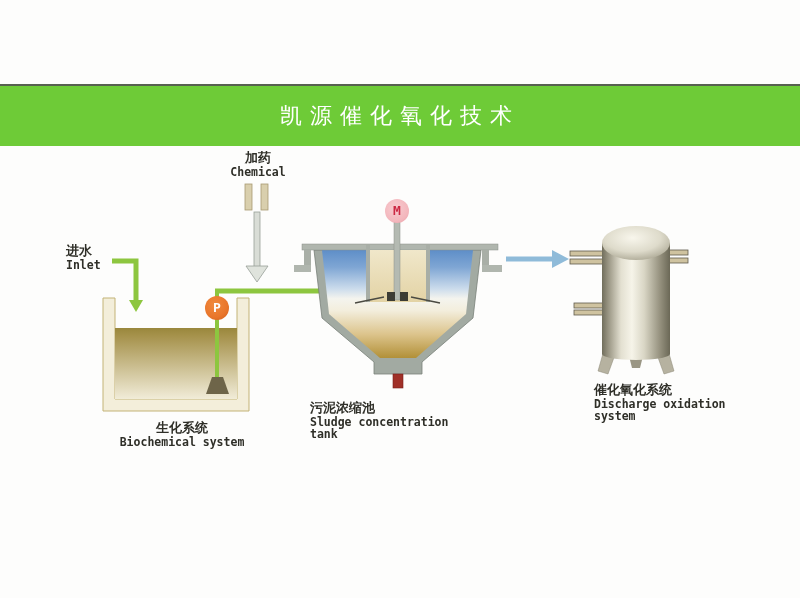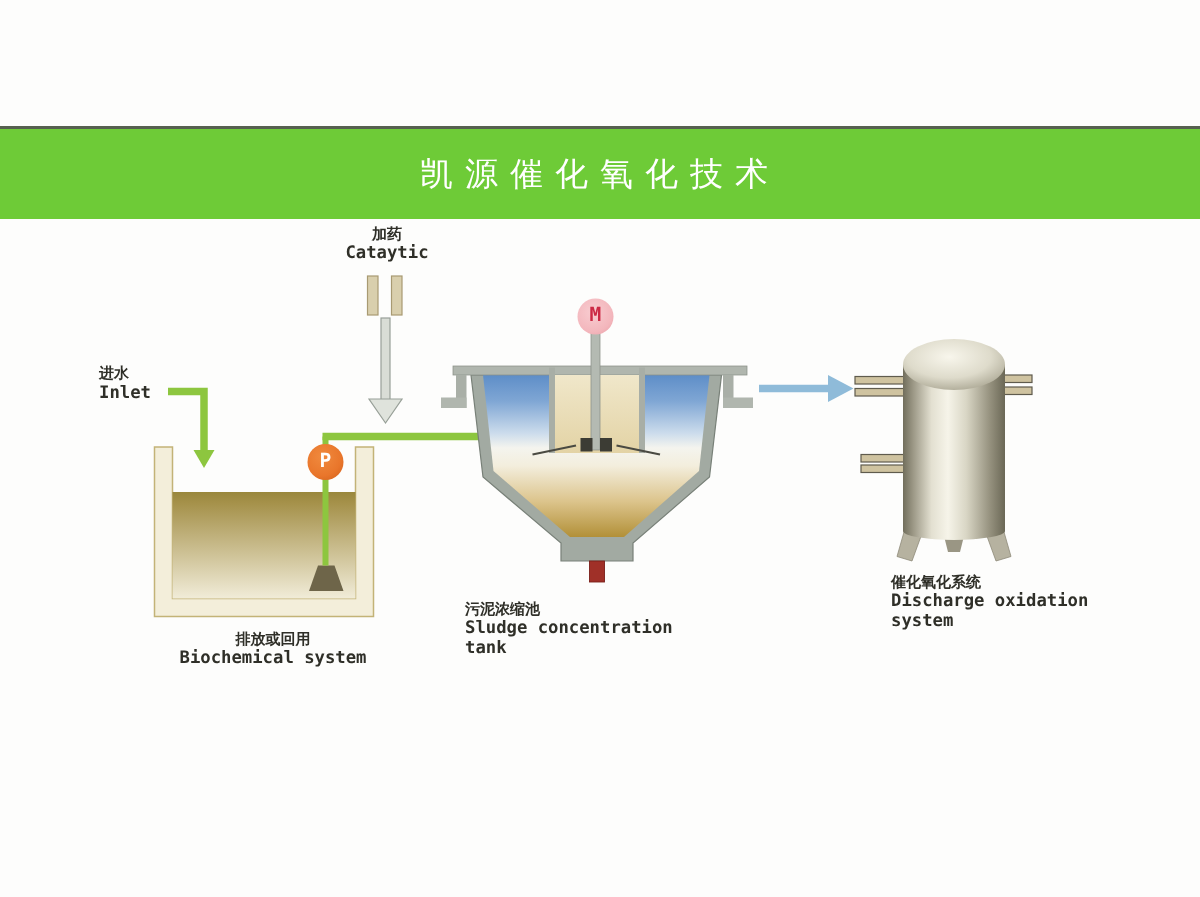--- a/index.html
+++ b/index.html
@@ -4,21 +4,21 @@
 <style>
   html,body{margin:0;padding:0;background:#ffffff;}
   .stage{position:relative;width:800px;height:598px;background:#fdfdfc;overflow:hidden;
          font-family:"DejaVu Sans","Liberation Sans",sans-serif;}
   .header-bar{position:absolute;left:0;top:84px;width:800px;height:60px;
               background:#6ecb37;border-top:2px solid #56604f;}
   .header-title{position:absolute;left:0;top:101px;width:800px;text-align:center;
                 color:#ffffff;font-size:22px;letter-spacing:8px;font-weight:500;}
   .diagram-svg{position:absolute;left:0;top:0;}
   .lbl{position:absolute;color:#2f2f28;line-height:1.12;}
-  .lbl .zh{font-size:10px;font-weight:600;font-family:Liberation Sans, sans-serif;}
+  .lbl .zh{font-size:13px;font-weight:600;font-family:Liberation Sans, sans-serif;}
   .lbl .en{font-size:11.5px;font-weight:700;font-family:"DejaVu Sans Mono","Liberation Mono",monospace;}
   .center{text-align:center;}
   .badge{position:absolute;border-radius:50%;text-align:center;
          font-family:"DejaVu Sans Mono","Liberation Mono",monospace;font-weight:700;}
   .badge-p{left:205px;top:296px;width:24px;height:24px;line-height:24px;font-size:13px;
            color:#ffffff;background:radial-gradient(circle at 40% 35%,#f08a3e,#e9762b 60%,#d05c18);}
   .badge-m{left:385px;top:199px;width:24px;height:24px;line-height:24px;font-size:13px;
            color:#cc2944;background:radial-gradient(circle at 42% 38%,#f8ccd0,#f3b6bc 65%,#e79aa2);}
 </style>
 </head>
@@ -151,30 +151,30 @@
       <rect x="602" y="243" width="68" height="111" fill="url(#metalGrad)"></rect>
       <ellipse cx="636" cy="243" rx="34" ry="17" fill="url(#domeGrad)"></ellipse>
     </g>
   </svg>
 
   <div class="badge badge-p">P</div>
   <div class="badge badge-m">M</div>
 
   <div class="lbl center" style="left:210px;top:151px;width:96px;">
     <div class="zh">加药</div>
-    <div class="en">Cataytic</div>
+    <div class="en">Chemical</div>
   </div>
 
   <div class="lbl" style="left:66px;top:244px;">
     <div class="zh">进水</div>
     <div class="en">Inlet</div>
   </div>
 
   <div class="lbl center" style="left:96px;top:421px;width:172px;">
-    <div class="zh">排放或回用</div>
+    <div class="zh">生化系统</div>
     <div class="en">Biochemical system</div>
   </div>
 
   <div class="lbl" style="left:310px;top:401px;">
     <div class="zh">污泥浓缩池</div>
     <div class="en">Sludge concentration</div>
     <div class="en">tank</div>
   </div>
 
 

